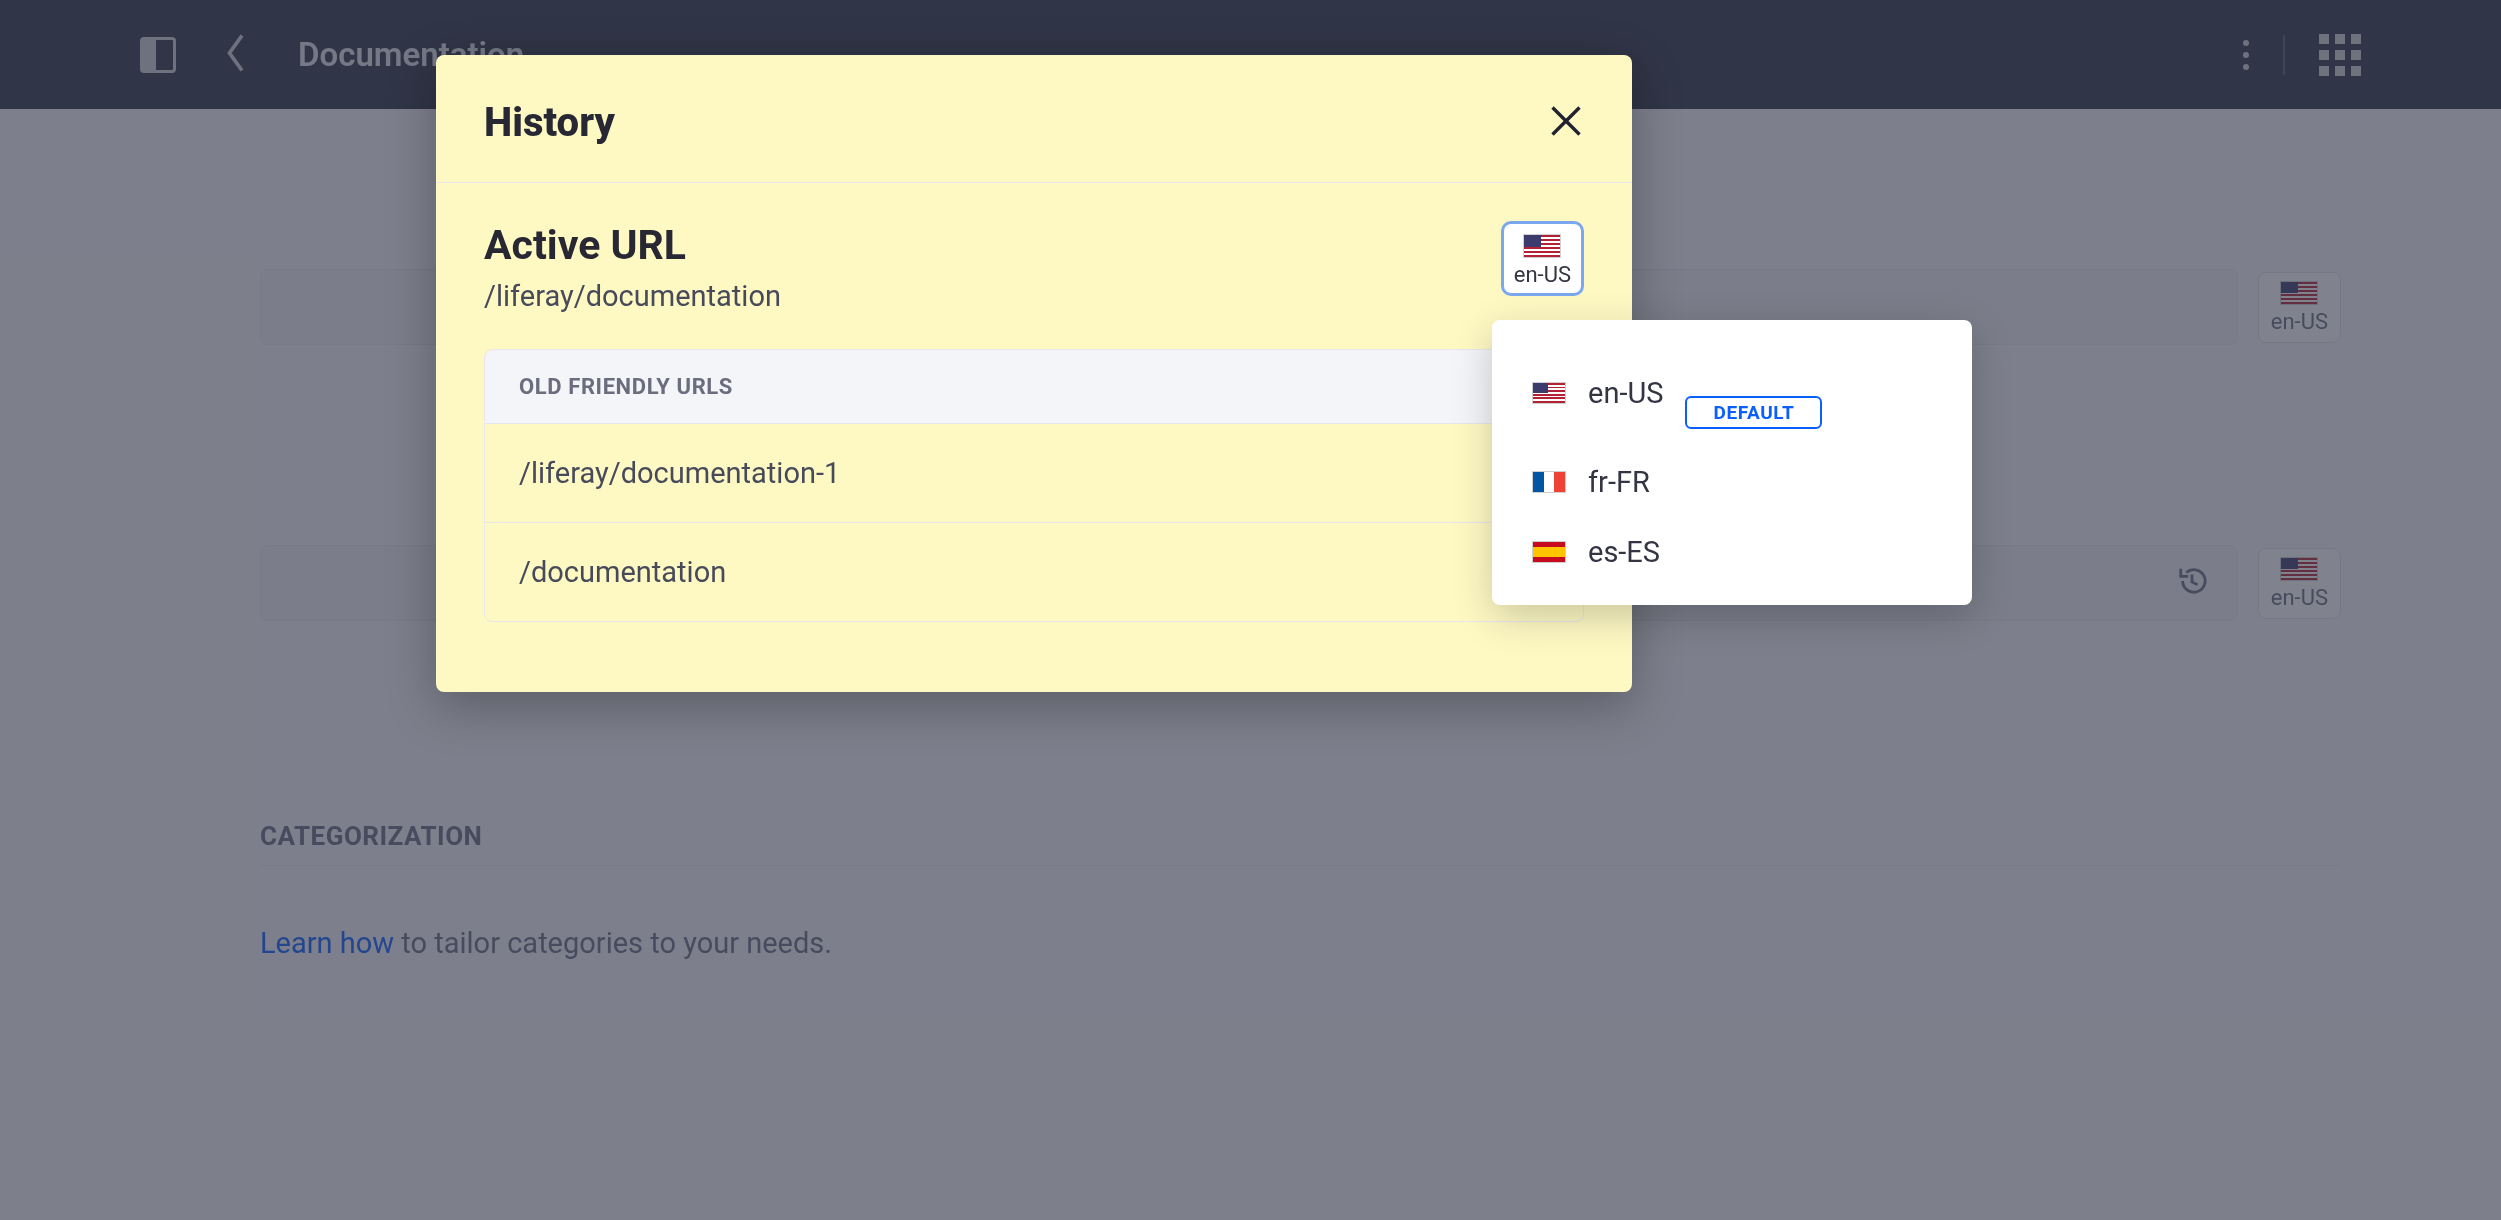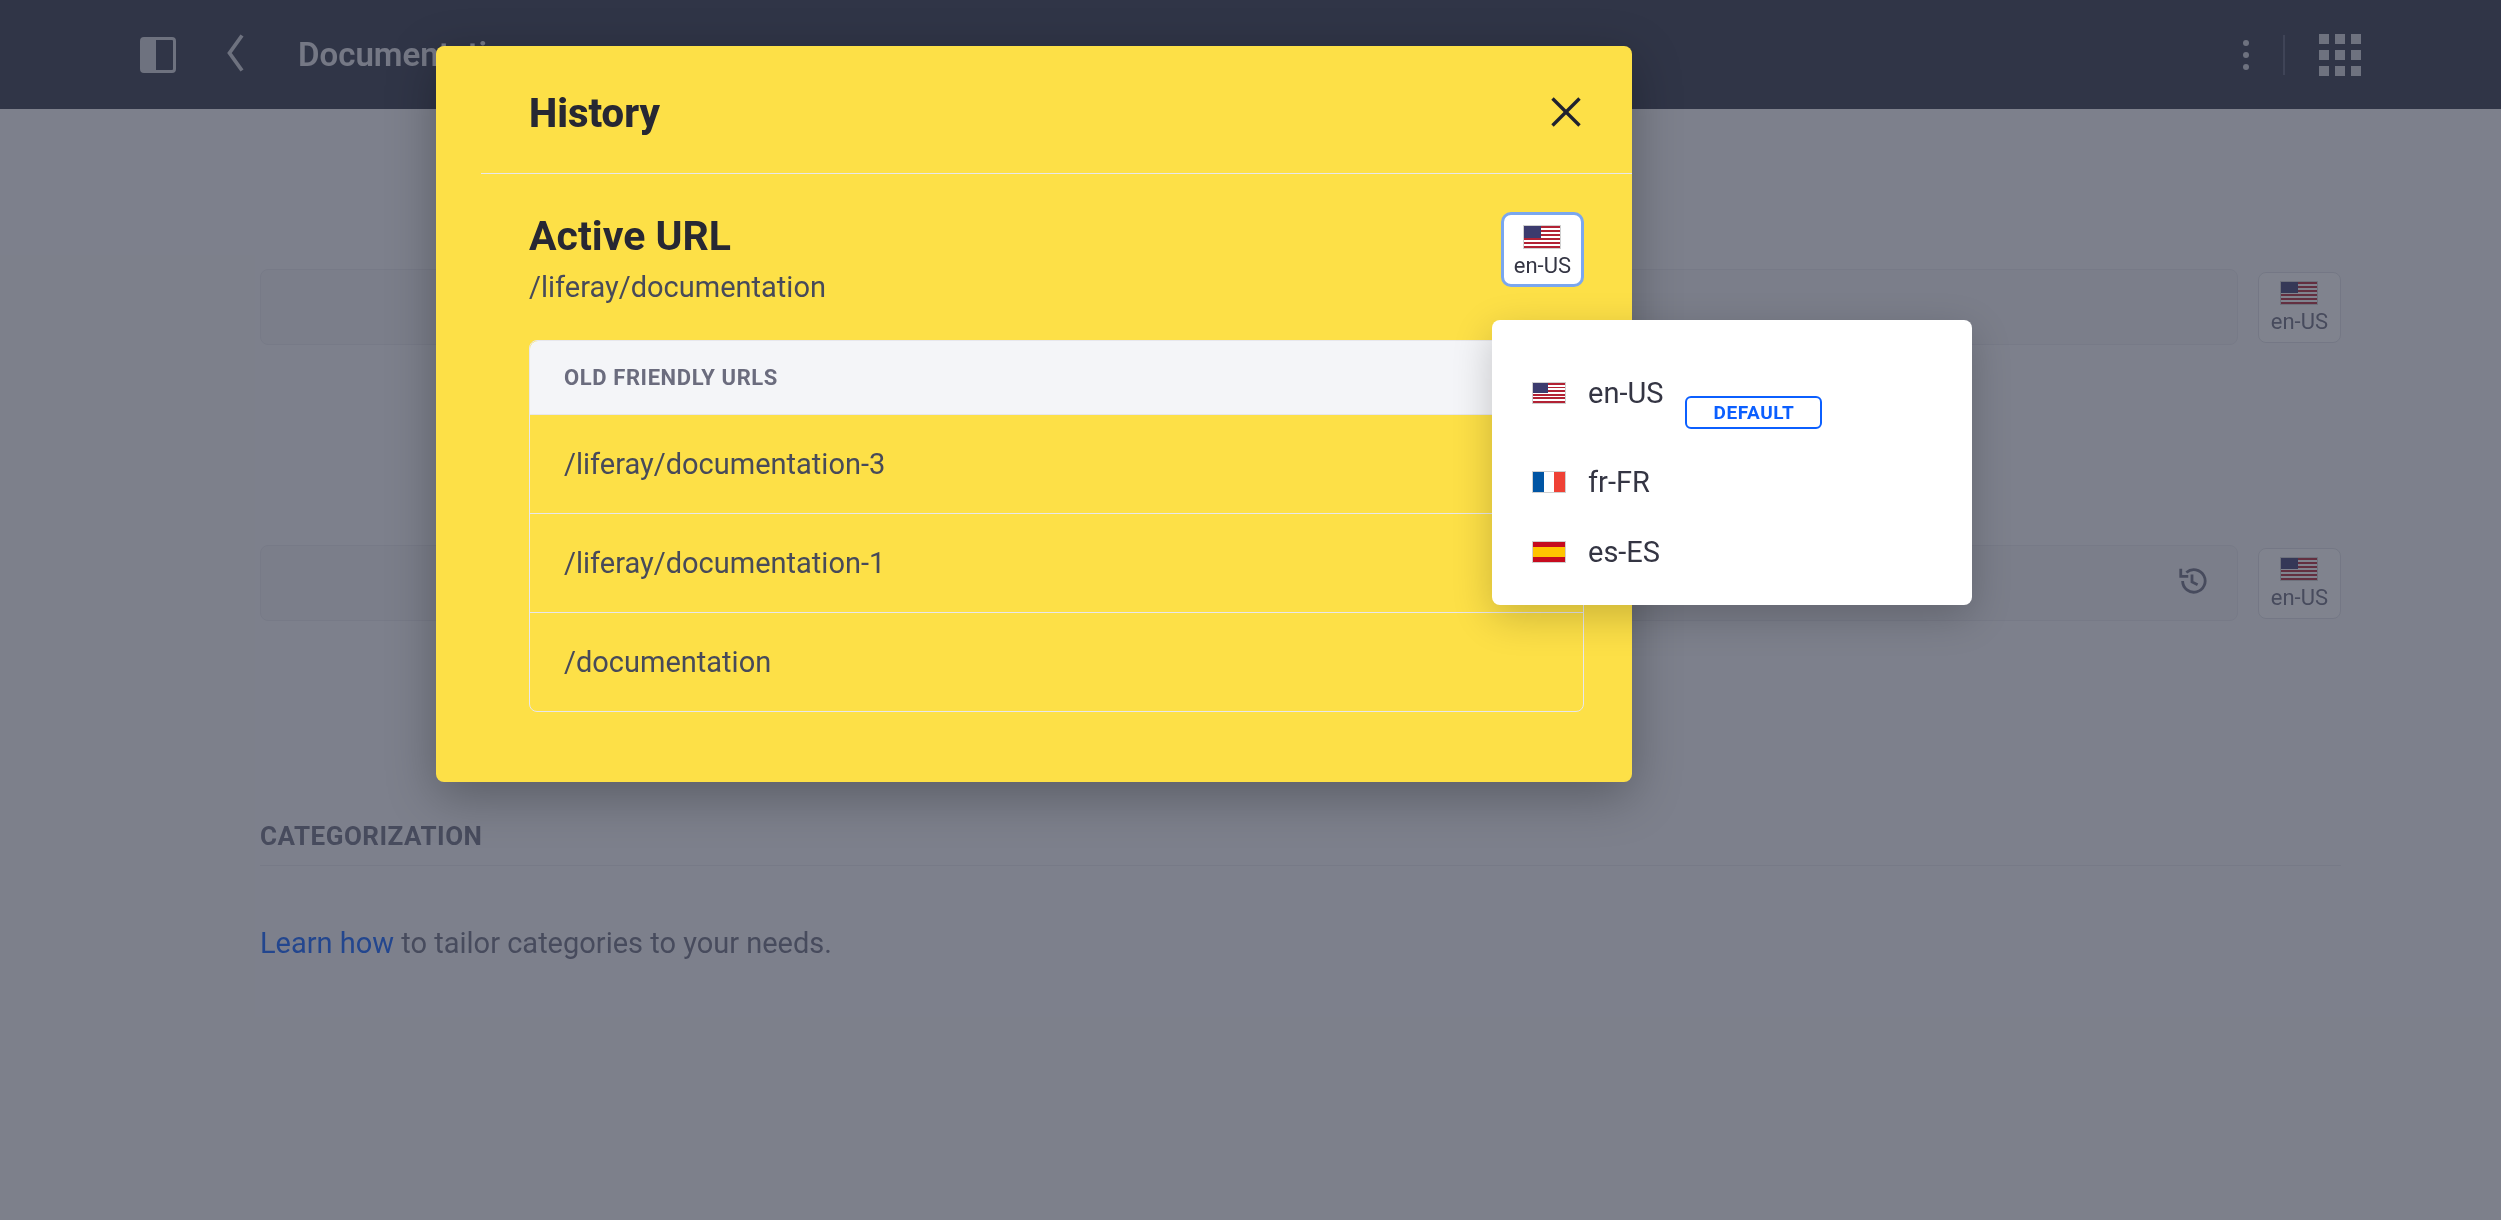--- a/index.html
+++ b/index.html
@@ -47,21 +47,21 @@
   .flag.fr{background:linear-gradient(to right,#0055a4 0 33.3%,#fff 33.3% 66.6%,#ef4135 66.6% 100%);}
   .locale-chip .lbl{font-size:22px;color:var(--text-muted);margin-top:4px;}
   .section-h{font-size:26px;font-weight:700;letter-spacing:0.5px;color:var(--text-muted);padding-bottom:14px;border-bottom:1px solid var(--border);margin-top:24px;}
   .how{font-size:29px;color:var(--text-muted);margin-top:60px;}
   .how a{color:var(--link);text-decoration:none;}
 
   
   .overlay{position:absolute;inset:0;background:var(--overlay);}
 
   
-  .modal{position:absolute;top:46px;left:436px;width:1196px;background:#fde047;border-radius:8px;box-shadow:0 14px 50px rgba(0,0,0,0.28);padding-left:45px;}
+  .modal{position:absolute;top:55px;left:436px;width:1196px;background:#fef9c3;border-radius:8px;box-shadow:0 14px 50px rgba(0,0,0,0.28);}
   .modal-header{display:flex;align-items:center;justify-content:space-between;padding:44px 48px 36px;border-bottom:1px solid var(--border);}
   .modal-title{font-size:40px;font-weight:800;}
   .close-x svg{width:36px;height:36px;stroke:#1f2230;stroke-width:3;}
   .modal-body{padding:38px 48px 70px;}
   .active-row{display:flex;align-items:flex-start;justify-content:space-between;}
   .active-block .lbl{font-size:41px;font-weight:700;margin-bottom:10px;}
   .active-block .url{font-size:29px;color:var(--text-body);}
   .locale-trigger{border:3px solid #7aa7ef;border-radius:10px;padding:10px 10px 6px;display:flex;flex-direction:column;align-items:center;gap:4px;cursor:pointer;background:#fff;}
   .locale-trigger .flag{width:38px;height:24px;}
   .locale-trigger .lbl{font-size:22px;color:#343543;}
@@ -160,21 +160,20 @@
         <div class="lbl">Active URL</div>
         <div class="url">/liferay/documentation</div>
       </div>
       <div class="locale-trigger">
         <span class="flag us"></span>
         <span class="lbl">en-US</span>
       </div>
     </div>
     <div class="urls">
       <div class="hdr">OLD FRIENDLY URLS</div>
-      <div class="row">/liferay/documentation-3</div>
       <div class="row">/liferay/documentation-1</div>
       <div class="row">/documentation</div>
     </div>
   </div>
 </div>
 
 <div class="dropdown">
   <div class="dd-item">
     <span class="flag us"></span>
     <span>en-US</span>

